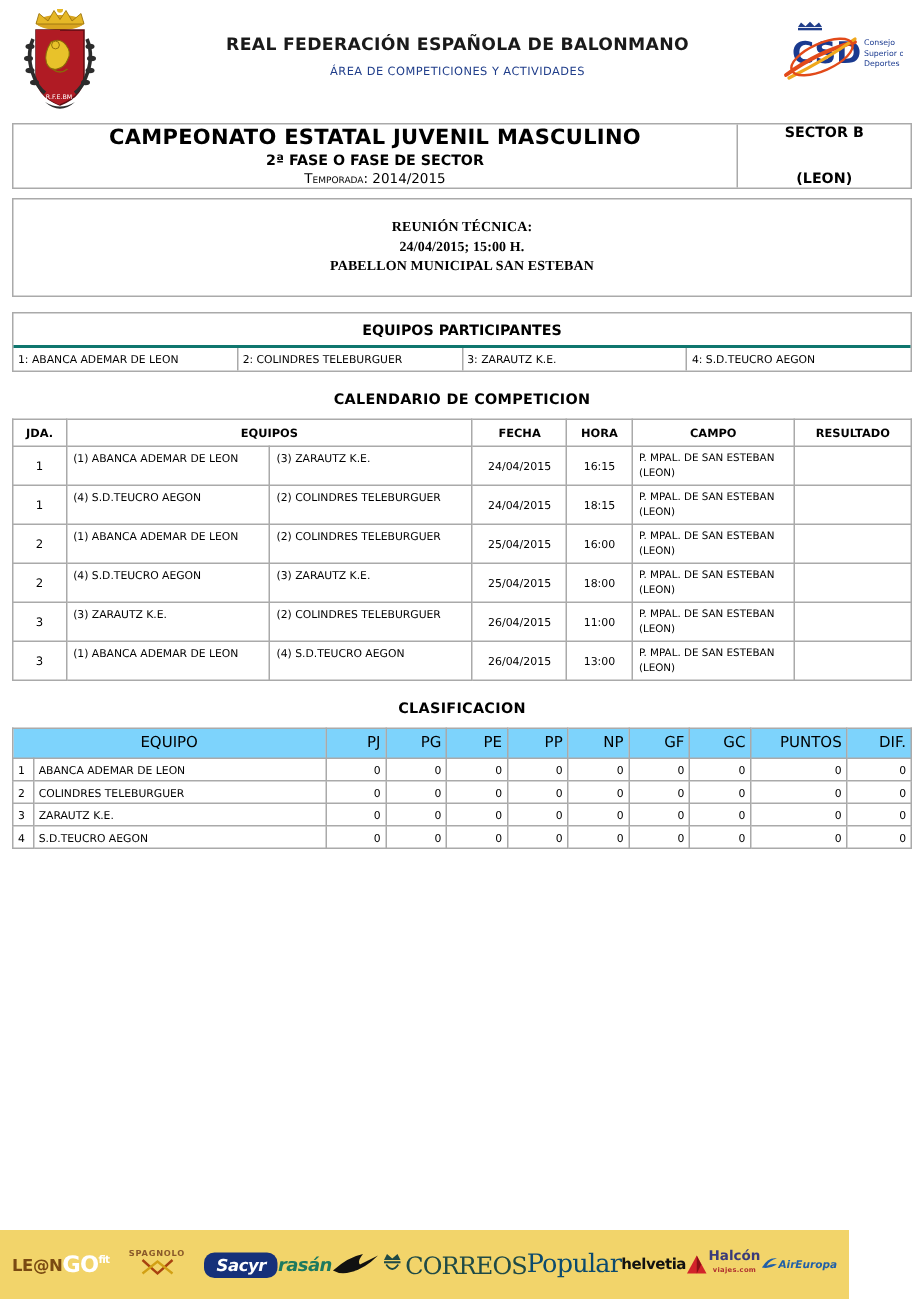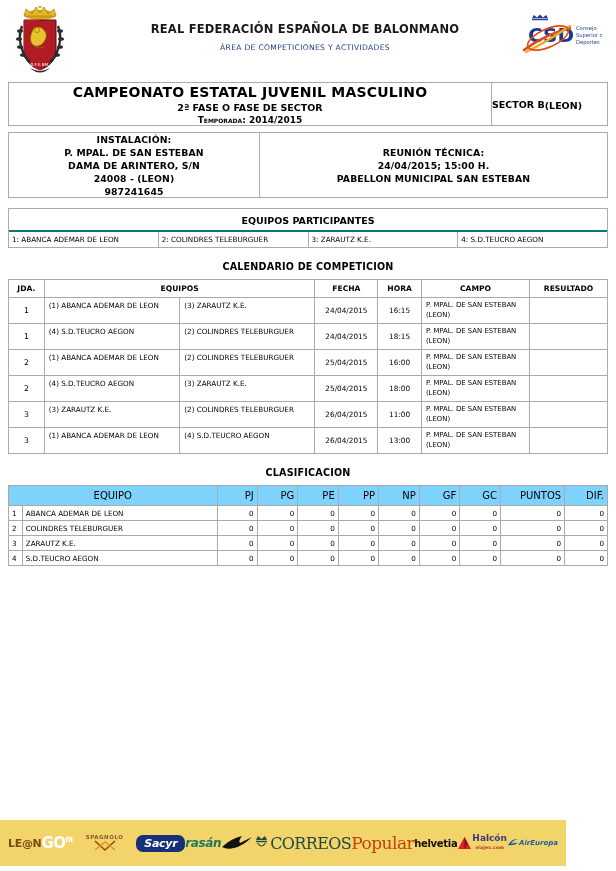--- a/index.html
+++ b/index.html
@@ -84,30 +84,30 @@
     font-weight: bold;
     letter-spacing: 0.2px;
   }
   .title-strip .main .l2 {
     font-size: 9.5px;
     font-weight: bold;
     margin-top: 2px;
   }
   .title-strip .main .l3 {
     font-size: 9px;
-    font-weight: bold;
+    font-weight: normal;
     margin-top: 2px;
     font-variant: small-caps;
   }
   .title-strip .sector {
     flex: 0 0 115px;
     display: flex;
-    flex-direction: row;
+    flex-direction: column;
     align-items: center;
-    justify-content: flex-start;
+    justify-content: space-between;
     font-size: 9.5px;
     font-weight: bold;
   }
   .title-strip .sector .s2 { margin-top: 3px; }
 
   
   .venue-strip {
     margin: 6px 8px 0 8px;
     display: flex;
     border: 1px solid #aaaaaa;
@@ -123,20 +123,21 @@
     justify-content: center;
     text-align: center;
   }
   .venue-strip .right {
     flex: 1 1 auto;
     display: flex;
     flex-direction: column;
     align-items: center;
     justify-content: center;
     text-align: center;
+    font-family: Liberation Serif, serif;
   }
   .venue-strip div.vline {
     font-size: 9.3px;
     font-weight: bold;
     line-height: 13px;
     letter-spacing: 0.1px;
   }
 
   
   .teams-box {
@@ -243,21 +244,21 @@
   .sp-leon { font-size: 11px; font-weight: bold; color: #7a4a12; letter-spacing: -0.3px; }
   .sp-gofit { font-size: 15px; font-weight: bold; color: #ffffff; letter-spacing: -0.5px; }
   .sp-gofit sup { font-size: 7px; vertical-align: super; }
   .sp-spagnolo { font-size: 5.5px; font-weight: bold; color: #8a5a2a; letter-spacing: 0.5px; text-align:center; line-height:6px;}
   .sp-sacyr {
     background: #16317a; color: #ffffff; font-size: 11px; font-weight: bold;
     font-style: italic; border-radius: 7px; padding: 2px 8px; letter-spacing: -0.3px;
   }
   .sp-rasan { font-size: 12px; font-weight: bold; font-style: italic; color: #1d7a5f; letter-spacing: -0.4px; }
   .sp-correos { font-size: 16px; color: #1f4a46; font-family: "DejaVu Serif", "Liberation Serif", serif; letter-spacing: -0.6px; }
-  .sp-popular { font-size: 17px; color: #c2410c; font-family: "DejaVu Serif", "Liberation Serif", serif; letter-spacing: -0.5px; }
+  .sp-popular { font-size: 17px; color: #0c4a6e; font-family: "DejaVu Serif", "Liberation Serif", serif; letter-spacing: -0.5px; }
   .sp-helvetia { font-size: 10px; font-weight: bold; color: #111111; letter-spacing: -0.3px; }
   .sp-halcon { font-size: 9px; font-weight: bold; color: #3a3a7a; line-height: 8px; text-align: center; }
   .sp-halcon .sub { font-size: 4.5px; color: #b03030; letter-spacing: 0.2px;}
   .sp-aireuropa { font-size: 7px; font-weight: bold; color: #1f5fa8; font-style: italic; }
 </style>
 </head>
 <body>
 
 <div class="page">
 
@@ -319,27 +320,20 @@
       <div class="l2">2ª FASE O FASE DE SECTOR</div>
       <div class="l3">Temporada: 2014/2015</div>
     </div>
     <div class="sector">
       <div class="s1">SECTOR B</div>
       <div class="s2">(LEON)</div>
     </div>
   </div>
 
   <div class="venue-strip">
-    <div class="left">
-      <div class="vline">INSTALACIÓN:</div>
-      <div class="vline">P. MPAL. DE SAN ESTEBAN</div>
-      <div class="vline">DAMA DE ARINTERO, S/N</div>
-      <div class="vline">24008 - (LEON)</div>
-      <div class="vline">987241645</div>
-    </div>
     <div class="right">
       <div class="vline">REUNIÓN TÉCNICA:</div>
       <div class="vline">24/04/2015; 15:00 H.</div>
       <div class="vline">PABELLON MUNICIPAL SAN ESTEBAN</div>
     </div>
   </div>
 
   <div class="teams-box">
     <div class="teams-head">EQUIPOS PARTICIPANTES</div>
     <div class="teams-row">

